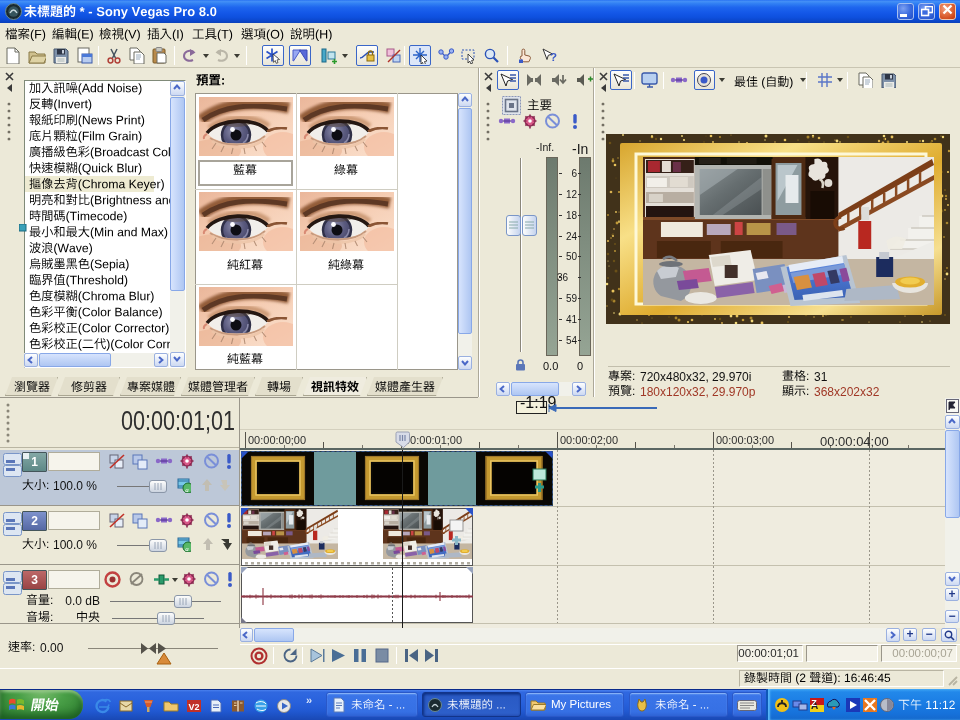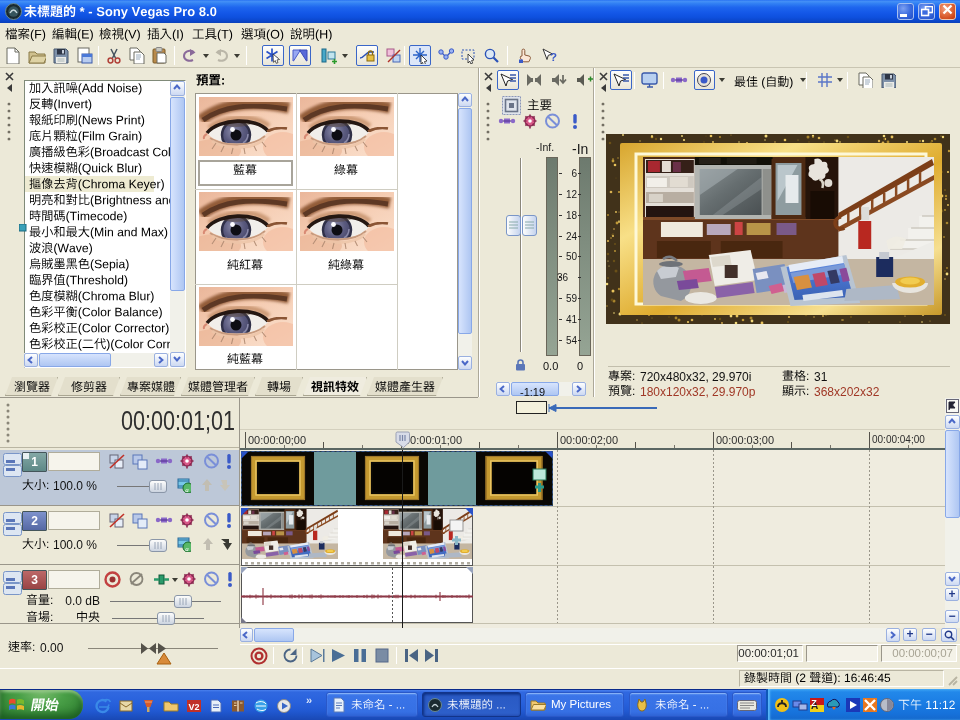--- a/index.html
+++ b/index.html
@@ -1371,21 +1371,21 @@
         <use href="#c100" x="120"></use>
       </g>
     </svg>
     <div class="ab" style="left:112px;top:618px;width:92px;height:1px;background:#777"></div>
     <div class="ab" style="left:157px;top:612px;width:18px;height:13px;border:1px solid #8a96a8;border-radius:3px;background:linear-gradient(180deg,#fdfdfc,#ccd4e0)"></div>
     <svg class="ic" style="left:162px;top:615px" width="8px" height="7px">
       <path d="M1,0 v12 M4,0 v12 M7,0 v12" stroke="#9aa6b8" stroke-width="1"></path>
     </svg>
     <div class="ab" style="left:240px;top:398px;width:705px;height:52px;background:#ece9d8;border-bottom:2px solid #5a6662"></div>
     <div class="ab" style="left:516px;top:401px;width:31px;height:13px;background:#f4f1dc;border:1px solid #222"></div>
-    <div class="tx" style="left:520px;top:386px;font-size:11px;color:#111">-1:19</div>
+    <div class="tx" style="left:520px;top:394px;font-size:16px;color:#111">-1:19</div>
     <div class="ab" style="left:549px;top:407px;width:108px;height:2px;background:#3a6ab8"></div>
     <svg class="ic" style="left:548px;top:403px" width="10" height="10">
       <path d="M1,1 v8 M1,5 l7,-3.5 v7 Z" stroke="#3a6ab8" fill="#3a6ab8"></path>
     </svg>
     <div class="ab" style="left:245px;top:432px;width:1px;height:16px;background:#55524a"></div>
     <div class="tx" style="left:248px;top:434px;font-size:11px;color:#2e2e2e">00:00:00;00</div>
     <div class="ab" style="left:323px;top:442px;width:1px;height:6px;background:#55524a"></div>
     <div class="ab" style="left:284px;top:445px;width:1px;height:3px;background:#77746a"></div>
     <div class="ab" style="left:362px;top:445px;width:1px;height:3px;background:#77746a"></div>
     <div class="ab" style="left:401px;top:432px;width:1px;height:16px;background:#55524a"></div>
@@ -1397,21 +1397,21 @@
     <div class="tx" style="left:560px;top:434px;font-size:11px;color:#2e2e2e">00:00:02;00</div>
     <div class="ab" style="left:635px;top:442px;width:1px;height:6px;background:#55524a"></div>
     <div class="ab" style="left:596px;top:445px;width:1px;height:3px;background:#77746a"></div>
     <div class="ab" style="left:674px;top:445px;width:1px;height:3px;background:#77746a"></div>
     <div class="ab" style="left:713px;top:432px;width:1px;height:16px;background:#55524a"></div>
     <div class="tx" style="left:716px;top:434px;font-size:11px;color:#2e2e2e">00:00:03;00</div>
     <div class="ab" style="left:791px;top:442px;width:1px;height:6px;background:#55524a"></div>
     <div class="ab" style="left:752px;top:445px;width:1px;height:3px;background:#77746a"></div>
     <div class="ab" style="left:830px;top:445px;width:1px;height:3px;background:#77746a"></div>
     <div class="ab" style="left:869px;top:432px;width:1px;height:16px;background:#55524a"></div>
-    <div class="tx" style="left:872px;top:434px;font-size:10px;color:#2e2e2e">00:00:04;00</div>
+    <div class="tx" style="left:820px;top:434px;font-size:13px;color:#2e2e2e">00:00:04;00</div>
     <div class="ab" style="left:947px;top:442px;width:1px;height:6px;background:#55524a"></div>
     <div class="ab" style="left:908px;top:445px;width:1px;height:3px;background:#77746a"></div>
     <div class="ab" style="left:240px;top:429px;width:705px;height:1px;background:#d4d0be"></div>
     <svg class="ic" style="left:395px;top:431px" width="15" height="17">
 <path d="M2,1 h11 a1.5,1.5 0 0 1 1.5,1.5 V11 L8.5,16.5 L1,11 V2.5 A1.5,1.5 0 0 1 2,1 Z" fill="#d8dce8" stroke="#9aa0b4"></path>
 <path d="M5,4 v6 M7.5,4 v6 M10,4 v6" stroke="#7a86a8" stroke-width="1.2"></path>
     </svg>
     <div class="ab" style="left:240px;top:450px;width:705px;height:178px;background:#efecdf"></div>
     <div class="ab" style="left:240px;top:506px;width:705px;height:1px;background:#c4c0ae"></div>
     <div class="ab" style="left:240px;top:565px;width:705px;height:1px;background:#c4c0ae"></div>

